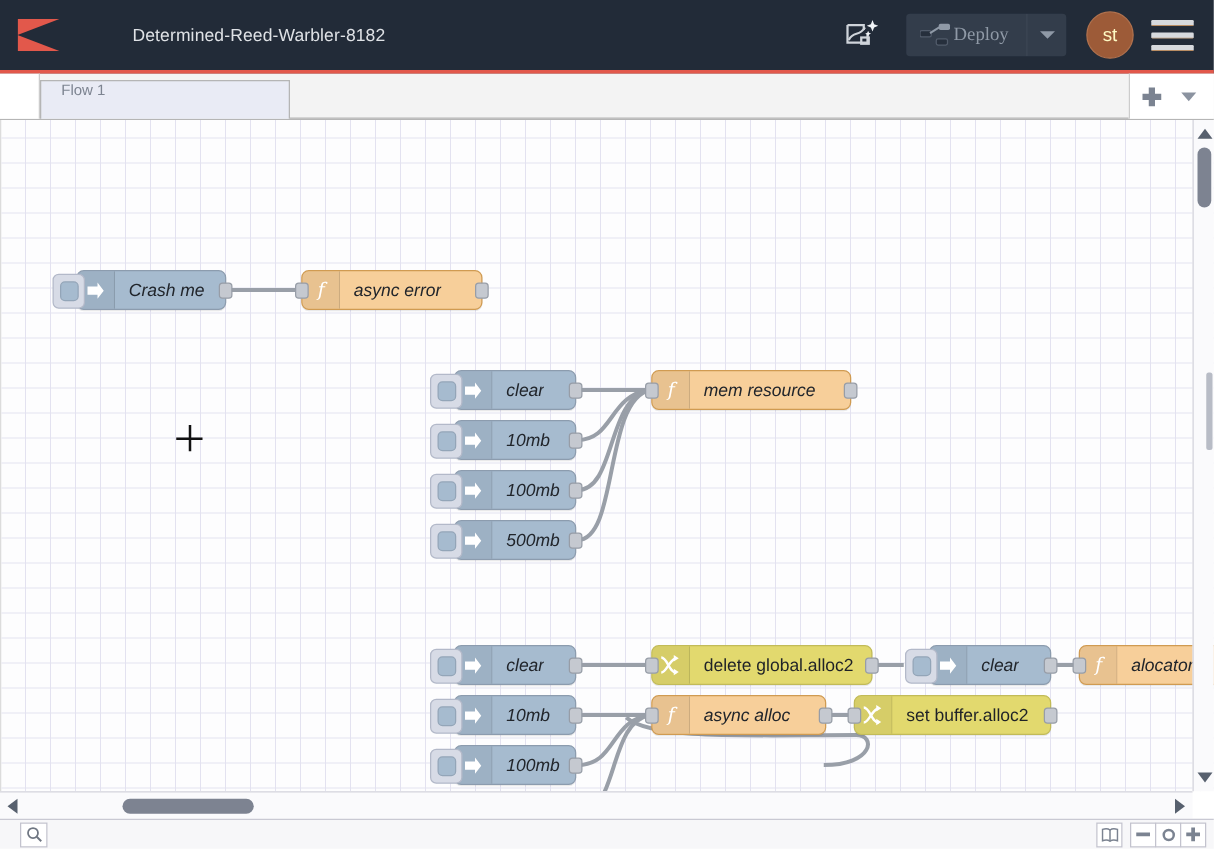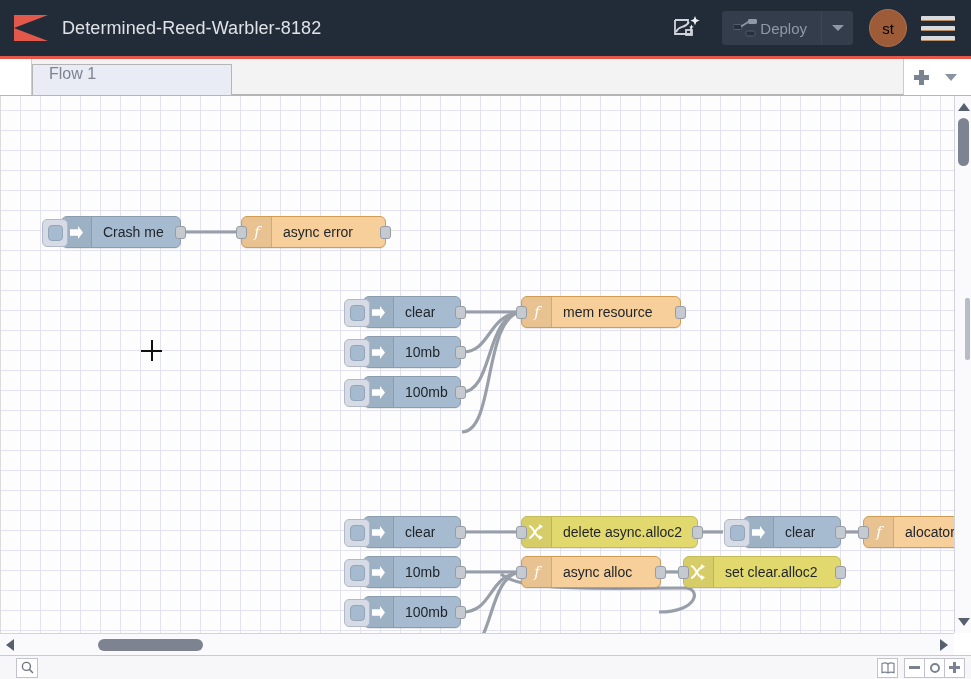--- a/index.html
+++ b/index.html
@@ -22,72 +22,72 @@
   #brand { display: flex; align-items: center; margin-left: 14px; }
   .logo-mark {
     width: 34px; height: 26px; position: relative; margin-right: 14px;
   }
   .logo-mark .lm-a, .logo-mark .lm-b {
     position: absolute; left: 0; width: 34px; height: 13px; background: #e2584b;
   }
   .logo-mark .lm-a { top: 0;  clip-path: polygon(0 0, 100% 0, 0 100%); }
   .logo-mark .lm-b { top: 13px; clip-path: polygon(0 0, 100% 100%, 0 100%); }
   #app-title {
-    color: #dfe2e6; font-size: 18px; letter-spacing: .1px; white-space: nowrap;
+    color: #dfe2e6; font-size: 14px; letter-spacing: .1px; white-space: nowrap; margin-left: 44px;
   }
   #header-right {
     margin-left: auto; display: flex; align-items: center; gap: 0;
     padding-right: 16px;
   }
   .hdr-icon-btn {
     width: 44px; height: 42px; display: flex; align-items: center; justify-content: center;
     cursor: pointer;
   }
   #deploy-group {
     display: flex; align-items: stretch; height: 34px; margin: 0 16px 0 14px;
     background: #333d4b; border-radius: 3px; overflow: hidden;
   }
   #deploy-main {
     display: flex; align-items: center; gap: 1px;
-    padding: 0 14px 0 11px; cursor: default;
+    padding: 0 14px 0 11px; cursor: default; font-family: Liberation Serif, serif;
   }
   #deploy-label { color: #8f99a6; font-size: 15px; }
   #deploy-arrow {
     width: 32px; display: flex; align-items: center; justify-content: center;
     border-left: 1px solid #3c4654; cursor: default;
   }
   .caret-down {
     width: 0; height: 0; border-left: 6px solid transparent;
     border-right: 6px solid transparent; border-top: 6px solid #8f99a6;
   }
   #avatar {
     width: 38px; height: 38px; border-radius: 50%;
-    background: #9d5b38; color: #000000; font-size: 15px;
+    background: #9d5b38; color: #fef9c3; font-size: 15px;
     display: flex; align-items: center; justify-content: center;
     margin-right: 14px; cursor: pointer;
     border: 1px solid #b0714d;
   }
   #hamburger { width: 34px; cursor: pointer; }
   #hamburger span {
     display: block; height: 5px; background: #d7dade;
     border-radius: 1px; margin-bottom: 5px;
     border-bottom: 1px solid #b98d63;
   }
   #hamburger span:last-child { margin-bottom: 0; }
 
   
   #tabbar {
     position: absolute; left: 0; top: 59px; width: 971px; height: 37px;
     background: #f3f3f3; border-bottom: 1px solid #b5b5b5;
     display: flex; align-items: flex-end;
   }
   #tabbar-left { width: 32px; height: 100%; background:#fff; border-right:1px solid #ccc;}
   .tab {
-    height: 31px; display: flex; align-items: flex-end;
-    padding: 12px 16px; font-size: 16px; white-space: nowrap;
+    height: 31px; display: flex; align-items: flex-start;
+    padding: 0 16px; font-size: 12px; white-space: nowrap;
     border: 1px solid #b5b5b5; border-bottom: none;
     position: relative; cursor: pointer;
   }
   .tab.inactive {
     background: #e9ebf5; color: #7d8491;
     min-width: 200px;
   }
   .tab.active {
     background: #fff; color: #444b54; font-weight: bold;
     height: 38px; margin-bottom: -1px; min-width: 205px;
@@ -123,21 +123,21 @@
     background-position: -1px -6px;
   }
   #canvas { position: absolute; left: 0; top: 0; width: 971px; height: 537px; }
   .node {
     position: absolute; height: 32px; border-radius: 6px;
     border: 1px solid #9aa3b0;
     display: flex; align-items: center; cursor: pointer;
     box-shadow: 0 1px 0 rgba(0,0,0,.08);
   }
   .node .nlabel {
-    font-size: 14px; color: #21252b;
+    font-size: 14px; font-style: italic; color: #21252b;
     padding-left: 11px; white-space: nowrap; overflow: hidden;
   }
   .node .nicon {
     width: 30px; height: 100%; display: flex; align-items: center; justify-content: center;
     border-right: 1px solid rgba(0,0,0,.12);
     border-radius: 5px 0 0 5px; flex: 0 0 30px;
   }
   
   .node.inject { background: #a6bbcf; border-color: #8c9cae; }
   .node.inject .nicon { background: rgba(0,0,0,.05); }
@@ -373,20 +373,32 @@
           <i></i>
         </div>
       <div class="nicon">
         <svg width="17" height="17" viewBox="0 0 17 17">
             <path d="M2 5.2 h8 V2 l5 6.5 -5 6.5 V11.8 H2 z" fill="#fff"></path>
           </svg>
       </div>
       <div class="nlabel">100mb</div>
       <span class="port out"></span>
     </div>
+    <div class="node inject" style="left:362px; top:320px; width:98px;">
+      <div class="inject-btn">
+          <i></i>
+        </div>
+      <div class="nicon">
+        <svg width="17" height="17" viewBox="0 0 17 17">
+            <path d="M2 5.2 h8 V2 l5 6.5 -5 6.5 V11.8 H2 z" fill="#fff"></path>
+          </svg>
+      </div>
+      <div class="nlabel">500mb</div>
+      <span class="port out"></span>
+    </div>
 
     <div class="node func light" style="left:520px; top:200px; width:160px;">
       <div class="nicon">
         <svg width="16" height="18" viewBox="0 0 16 18">
             <text x="8" y="14" font-size="15" font-family="DejaVu Serif, serif" font-style="italic" fill="#fff" text-anchor="middle">f</text>
           </svg>
       </div>
       <div class="nlabel">mem resource</div>
       <span class="port in"></span>
       <span class="port out"></span>
@@ -431,21 +443,21 @@
 
     <div class="node change" style="left:520px; top:420px; width:177px;">
       <div class="nicon">
         <svg width="19" height="19" viewBox="0 0 19 19">
           <path d="M2 3 C7 3, 8 15, 14 15" stroke="#fff" stroke-width="2" fill="none"></path>
           <path d="M2 15 C6 15, 8 6, 13 4" stroke="#fff" stroke-width="2" fill="none"></path>
           <path d="M12 1 l4 2.6 -4 2.6 z" fill="#fff"></path>
           <path d="M12 12 l4 2.6 -4 2.6 z" fill="#fff"></path>
         </svg>
       </div>
-      <div class="nlabel">delete async.alloc2</div>
+      <div class="nlabel">delete global.alloc2</div>
       <span class="port in"></span>
       <span class="port out"></span>
     </div>
 
     <div class="node func light" style="left:520px; top:460px; width:140px;">
       <div class="nicon">
         <svg width="16" height="18" viewBox="0 0 16 18">
             <text x="8" y="14" font-size="15" font-family="DejaVu Serif, serif" font-style="italic" fill="#fff" text-anchor="middle">f</text>
           </svg>
       </div>
@@ -470,21 +482,21 @@
 
     <div class="node change" style="left:682px; top:460px; width:158px;">
       <div class="nicon">
         <svg width="19" height="19" viewBox="0 0 19 19">
           <path d="M2 3 C7 3, 8 15, 14 15" stroke="#fff" stroke-width="2" fill="none"></path>
           <path d="M2 15 C6 15, 8 6, 13 4" stroke="#fff" stroke-width="2" fill="none"></path>
           <path d="M12 1 l4 2.6 -4 2.6 z" fill="#fff"></path>
           <path d="M12 12 l4 2.6 -4 2.6 z" fill="#fff"></path>
         </svg>
       </div>
-      <div class="nlabel">set clear.alloc2</div>
+      <div class="nlabel">set buffer.alloc2</div>
       <span class="port in"></span>
       <span class="port out"></span>
     </div>
 
     <div class="node func light" style="left:862px; top:420px; width:120px;">
       <div class="nicon">
         <svg width="16" height="18" viewBox="0 0 16 18">
             <text x="8" y="14" font-size="15" font-family="DejaVu Serif, serif" font-style="italic" fill="#fff" text-anchor="middle">f</text>
           </svg>
       </div>

